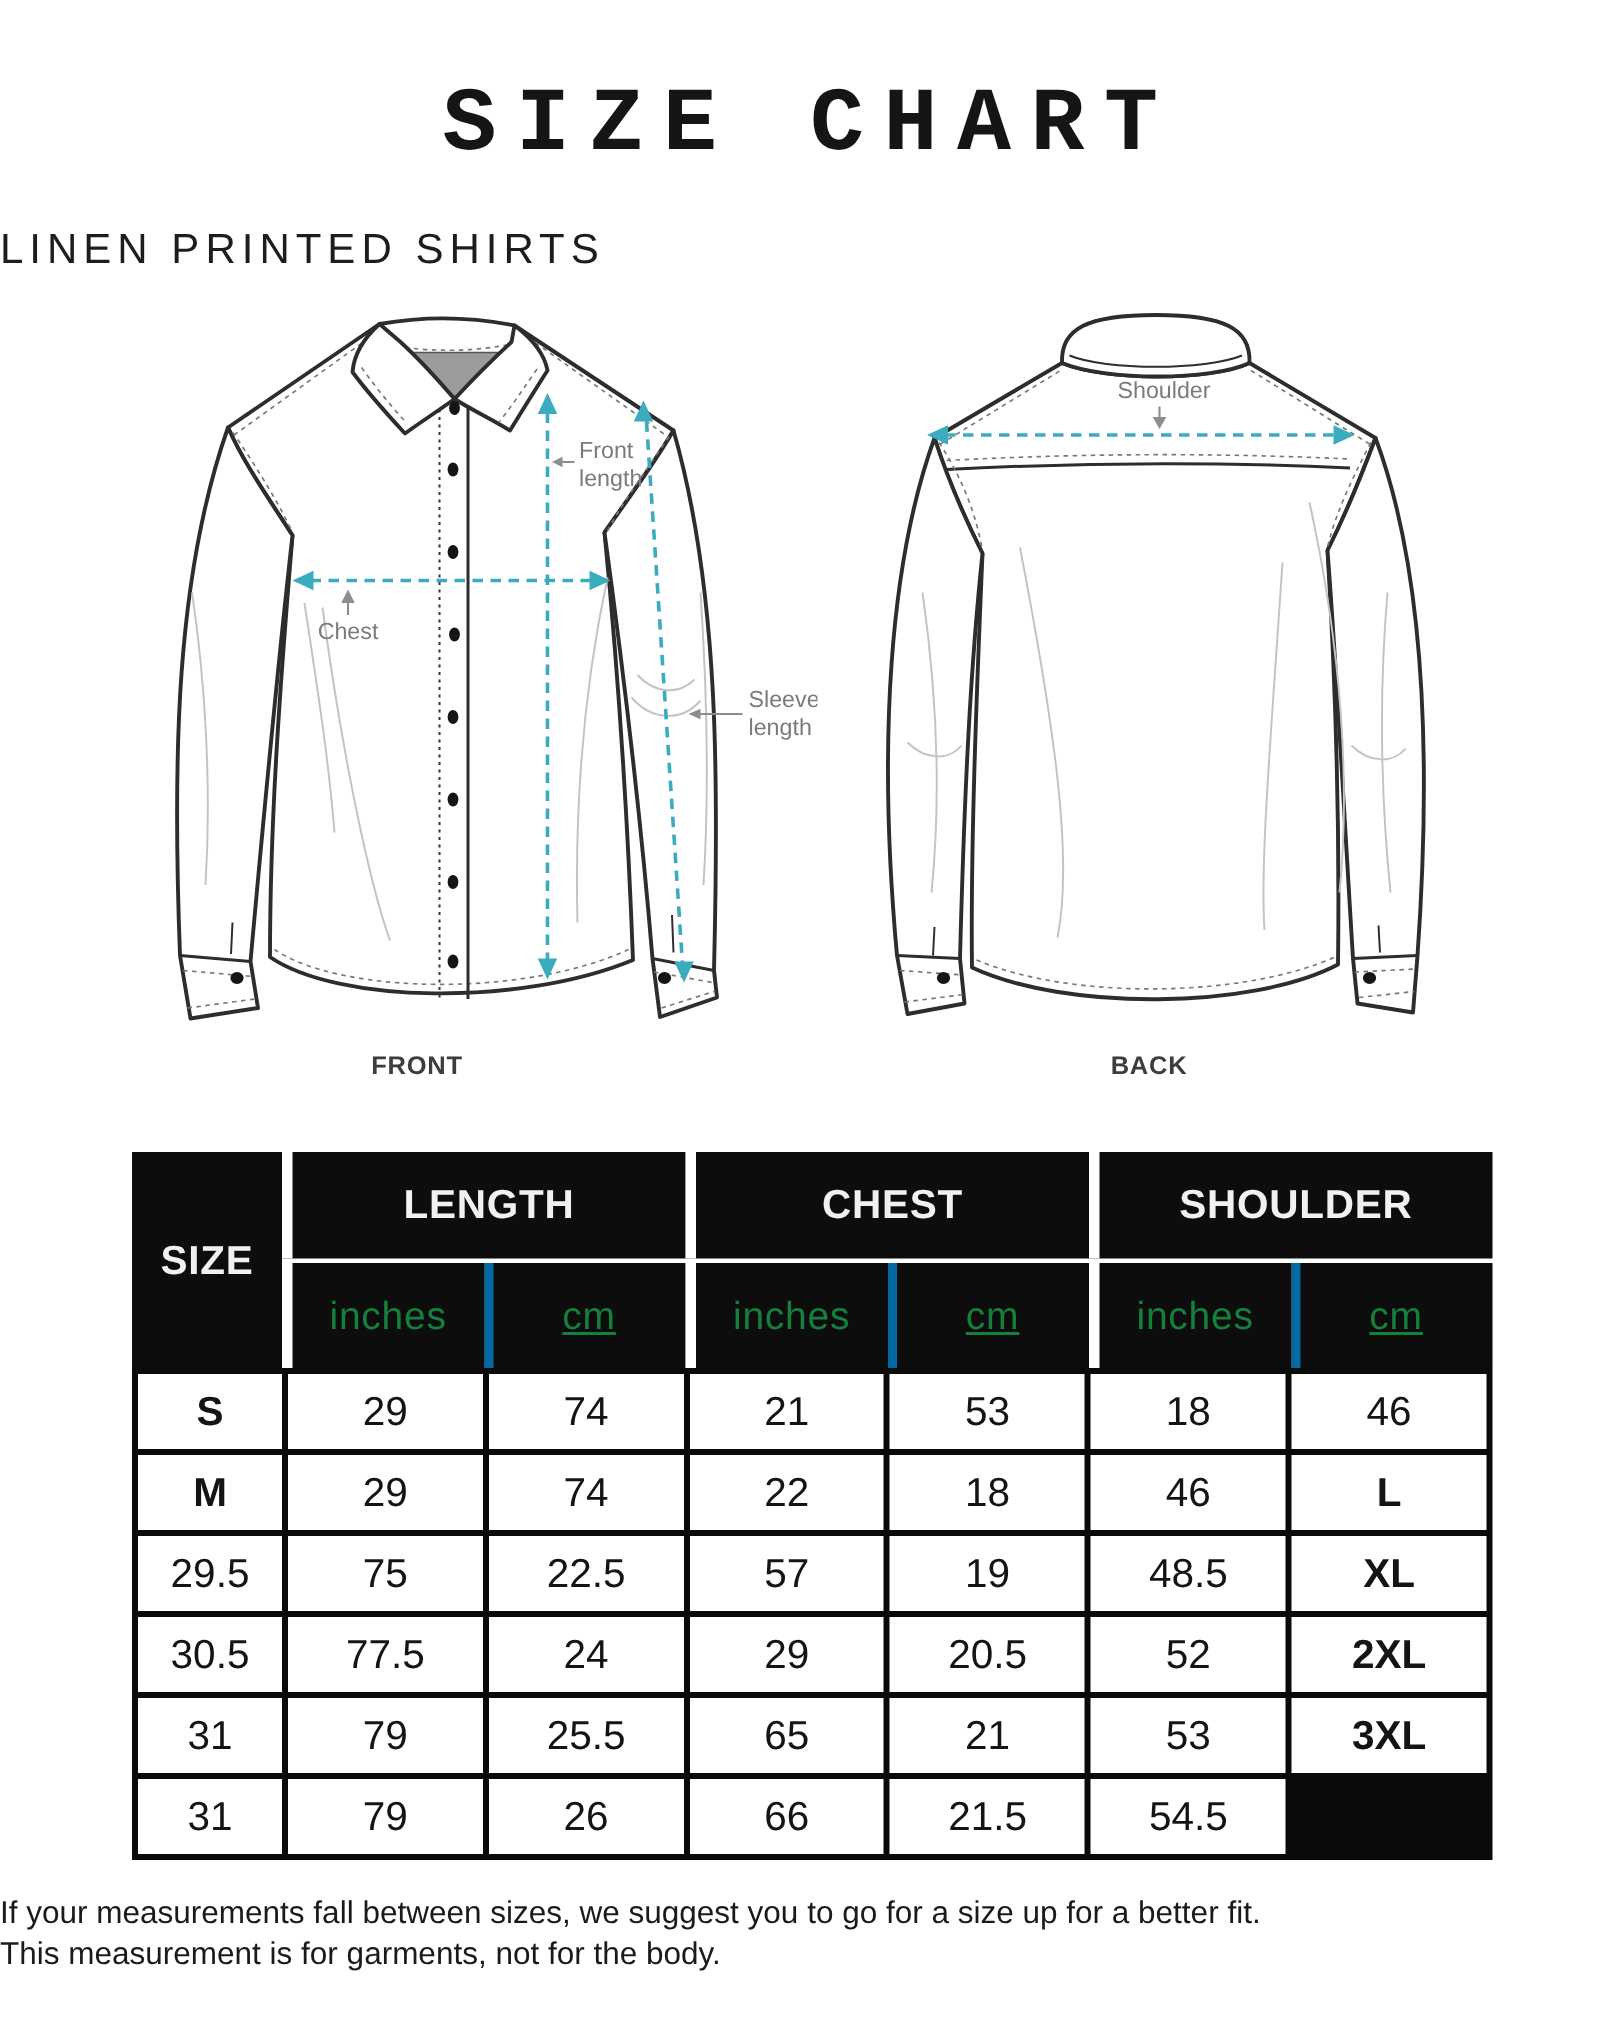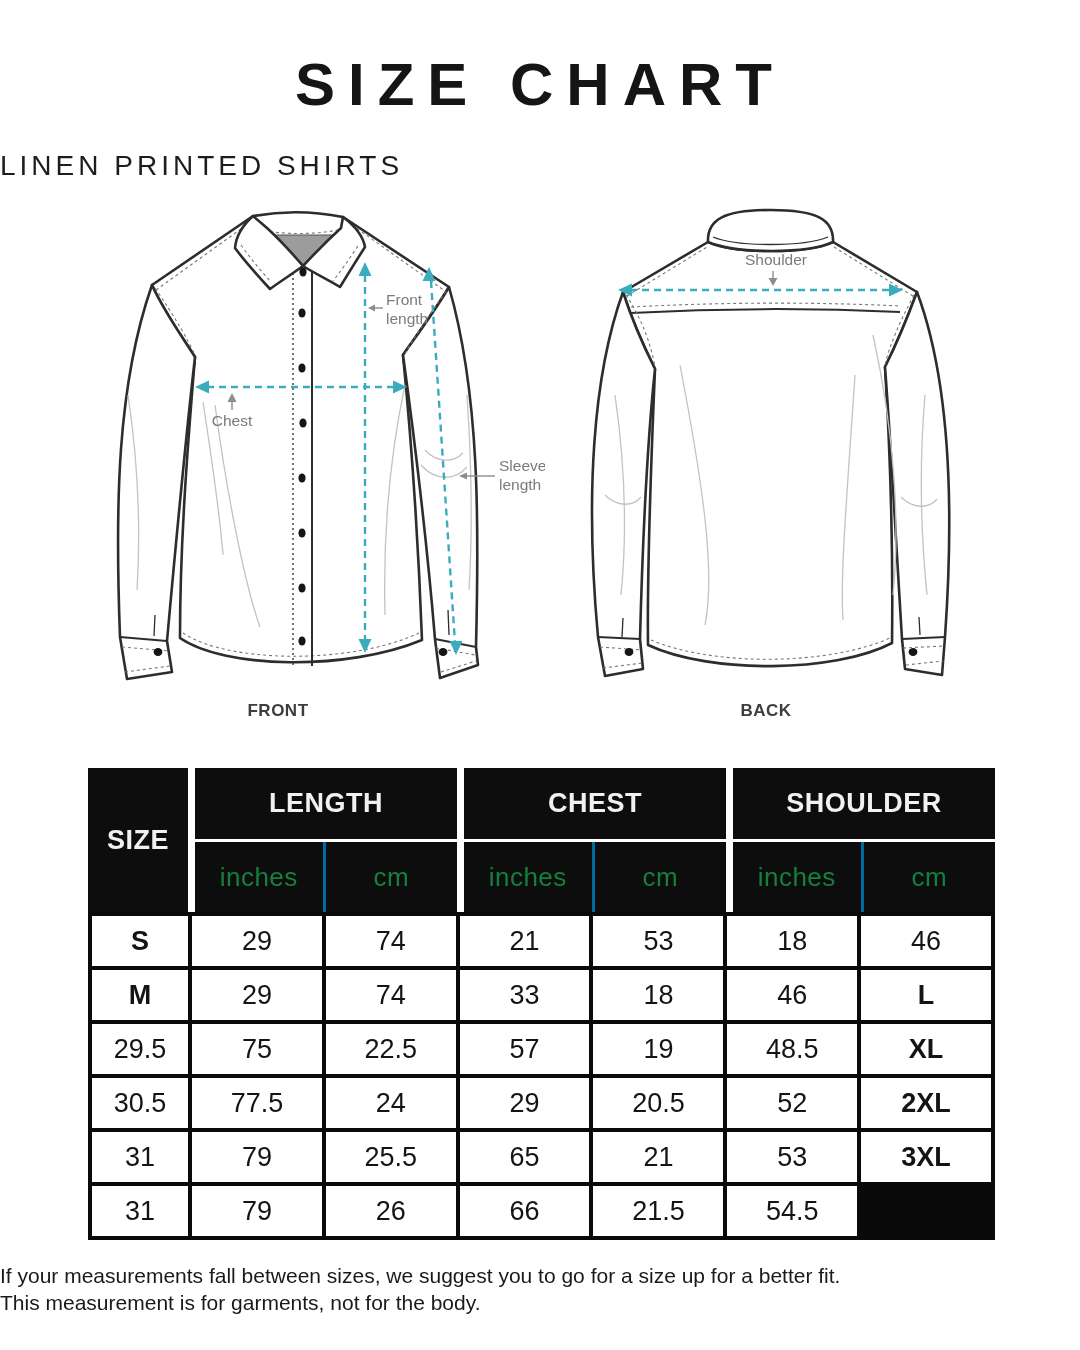--- a/index.html
+++ b/index.html
@@ -2,21 +2,21 @@
 <html><head>
 <meta charset="utf-8">
 <style>
   html,body { margin:0; padding:0; }
   body {
     width:1080px; height:1350px; position:relative; background:#ffffff;
     font-family:"Liberation Sans", sans-serif; overflow:hidden;
   }
   .title {
     position:absolute; top:50px; left:0; width:1080px; text-align:center;
-    font-size:60px; font-weight:bold; letter-spacing:13px; color:#151515;
+    font-size:60px; font-weight:bold; letter-spacing:13px; color:#151515;font-family:Liberation Mono, monospace;
   }
   .subtitle {
     position:absolute; top:150px; left:0; width:1080px; 
     font-size:28px; letter-spacing:4px; color:#1d1d1d;
   }
   svg.fig { position:absolute; top:195px; }
   svg.fig-front { left:95px; }
   svg.fig-back  { left:585px; }
   .caption {
     position:absolute; top:701px; width:200px; text-align:center;
@@ -34,21 +34,21 @@
   .hcell {
     background:#0d0d0d; color:#f1f1f1; display:flex; align-items:center;
     justify-content:center; font-weight:bold; font-size:27px;
     box-sizing:border-box; letter-spacing:.5px;
   }
   .hsize  { grid-row:1/3; grid-column:1; }
   .hg-len { grid-column:2/4; }
   .hg-ch  { grid-column:4/6; }
   .hg-sh  { grid-column:6/8; }
   .gapL { border-left:7px solid #fff; }
-  .gapT { border-left:3px solid #0369a1; }
+  .gapT { border-left:6px solid #0369a1;text-decoration:underline; }
   .hunit { font-weight:normal; font-size:26px; color:#15803d; letter-spacing:.5px; }
 
   
   .tbody {
     position:absolute; left:88px; top:912px; width:907px;
     box-sizing:border-box; background:#0a0a0a; padding:4px;
   }
   .tbody-grid { display:grid; grid-template-columns:96px repeat(6,1fr); gap:4px; }
   .bcell {
     background:#ffffff; height:50px; display:flex; align-items:center;
@@ -257,21 +257,21 @@
     <div class="bcell">29</div>
     <div class="bcell">74</div>
     <div class="bcell">21</div>
     <div class="bcell">53</div>
     <div class="bcell">18</div>
     <div class="bcell">46</div>
 
     <div class="bcell bsize">M</div>
     <div class="bcell">29</div>
     <div class="bcell">74</div>
-    <div class="bcell">33</div>
+    <div class="bcell">22</div>
     <div class="bcell">18</div>
     <div class="bcell">46</div>
 
     <div class="bcell bsize">L</div>
     <div class="bcell">29.5</div>
     <div class="bcell">75</div>
     <div class="bcell">22.5</div>
     <div class="bcell">57</div>
     <div class="bcell">19</div>
     <div class="bcell">48.5</div>

